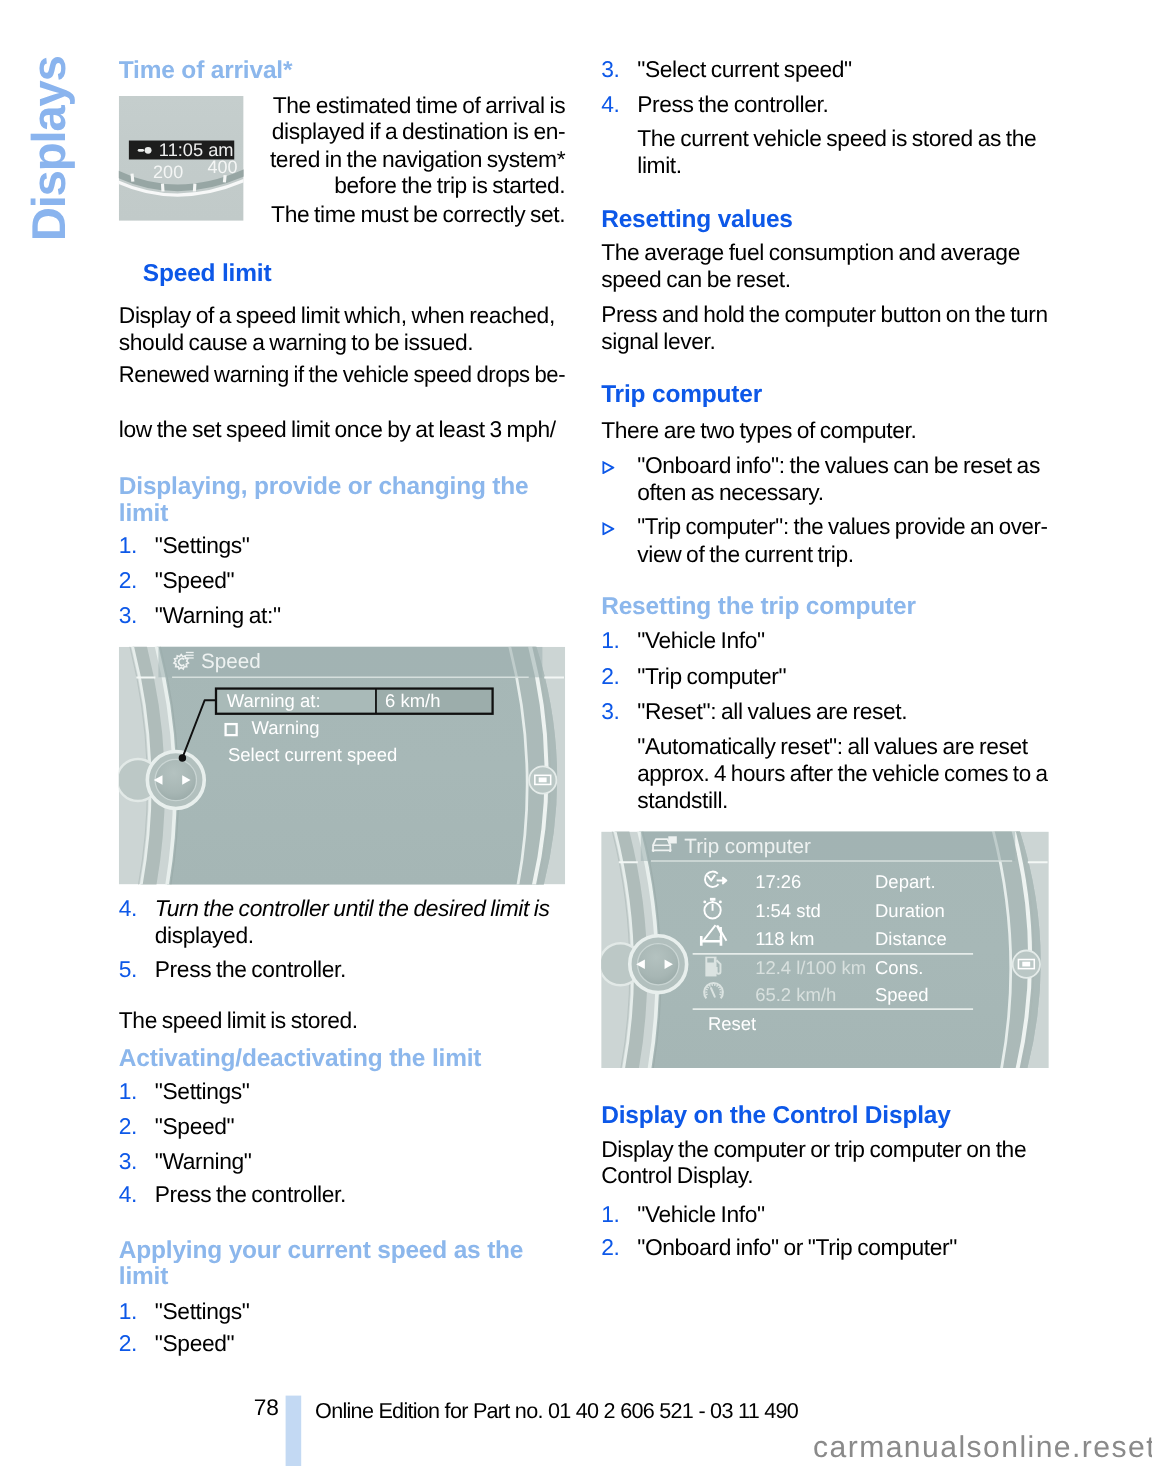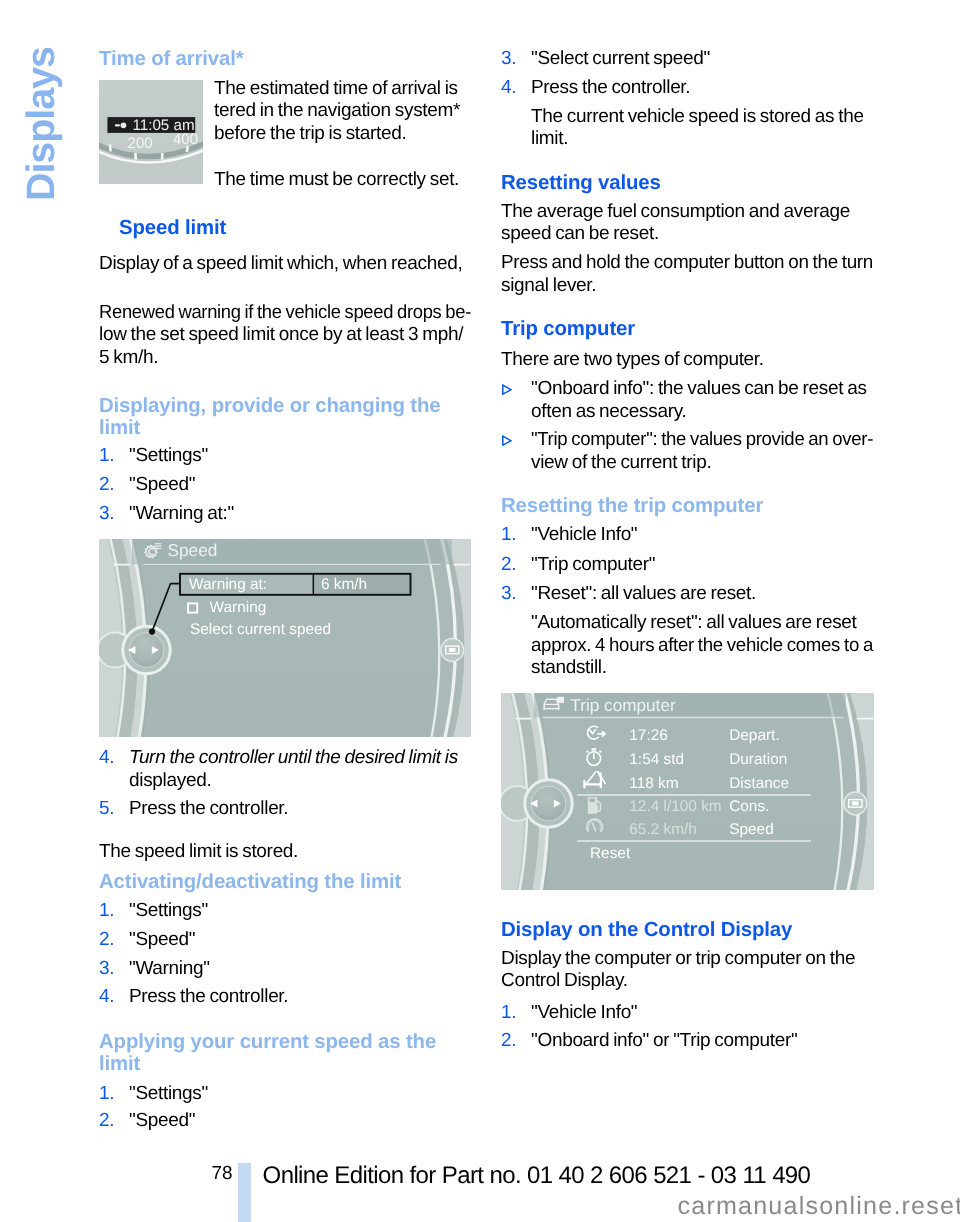--- a/index.html
+++ b/index.html
@@ -18,30 +18,30 @@
 
   .col{position:absolute;top:0;width:372px;height:1222px;}
   .col-left{left:99px;}
   .col-right{left:501px;}
 
   .blk{position:absolute;left:0;width:372px;}
   .heading-blue,.heading-light{font-size:20.4px;font-weight:bold;line-height:21.8px;letter-spacing:-0.15px;}
   .heading-blue{color:#0d58e8;}
   .heading-light{color:#8cb7ec;}
   .para,.list-item,.list-continuation,.para-indented{font-size:19px;color:#000;line-height:22.5px;letter-spacing:-0.32px;word-spacing:-0.95px;}
-  .para-indented{padding-left:115px;width:257px;}
+  .para-indented{padding-left:115px;width:257px;text-align:right;}
   .list-item,.list-continuation{padding-left:30px;width:342px;}
   .list-item .mark{position:absolute;left:0;top:0;color:#0d58e8;font-size:19px;line-height:22.5px;}
   .list-item .mark.tri{left:0.2px;top:5.8px;line-height:0;}
   .ln{display:block;white-space:pre;}
 
   
   .folio{position:absolute;left:211.4px;top:1163px;font-size:18.9px;color:#000;line-height:22.5px;}
   .folio-bar{position:absolute;left:237.9px;top:1162.8px;width:12.9px;height:60px;background:#c3d9f3;}
-  .foot-text{position:absolute;left:262.6px;top:1165px;font-size:24px;color:#000;line-height:22.5px;letter-spacing:-0.61px;}
+  .foot-text{position:absolute;left:262.6px;top:1165px;font-size:18px;color:#000;line-height:22.5px;letter-spacing:-0.61px;}
   .watermark{position:absolute;left:677.5px;top:1191.5px;font-size:25.1px;color:#8a8a8a;white-space:nowrap;line-height:28px;letter-spacing:1.2px;}
 
   
   .fig{position:absolute;}
 </style>
 </head>
 <body>
 
 <div class="page">
   <div class="chapter-tab">
@@ -73,36 +73,37 @@
   <text x="74" y="64" font-size="15" fill="#f4f6f5">400</text>
   <rect x="8.4" y="37.1" width="87.8" height="15.8" fill="#1d1d1d"></rect>
   <g fill="#e9ebea">
     <rect x="15.8" y="44.2" width="5.2" height="2.2" rx="1.1"></rect>
     <circle cx="24.4" cy="45.3" r="2.9"></circle>
   </g>
   <text x="33.4" y="49.9" font-size="15.2" fill="#eeeeee">11:05 am</text>
 </svg></div>
       <div class="blk para-indented" style="top: 77.8px;">
         <span class="ln" style="display: block;">The estimated time of arrival is</span>
+        <span class="ln" style="display: block;">displayed if a destination is en-</span>
         <span class="ln" style="display: block;">tered in the navigation system*</span>
         <span class="ln" style="display: block;">before the trip is started.</span>
       </div>
       <div class="blk para-indented" style="top: 168.6px;">
         <span class="ln" style="display: block;">The time must be correctly set.</span>
       </div>
       <div class="blk heading-blue" style="top: 218px; margin-left: 20px;">
         <span class="ln" style="display: block;">Speed limit</span>
       </div>
       <div class="blk para" style="top: 253px;">
         <span class="ln" style="display: block;">Display of a speed limit which, when reached,</span>
+        <span class="ln" style="display: block;">should cause a warning to be issued.</span>
       </div>
       <div class="blk para" style="top: 301.8px;">
         <span class="ln" style="display: block; transform-origin: 0px 50%; transform: scaleX(0.968198);">Renewed warning if the vehicle speed drops be-</span>
-        <span class="ln" style="display: block;">low the set speed limit once by at least 3 mph/</span>
-        <span class="ln" style="display: block;">5 km/h.</span>
+        <span class="ln" style="display: block; margin-top: 24px;">low the set speed limit once by at least 3 mph/</span>
       </div>
       <div class="blk heading-light" style="top: 395.9px;">
         <span class="ln" style="display: block;">Displaying, provide or changing the</span>
         <span class="ln" style="display: block;">limit</span>
       </div>
       <div class="blk list-item" style="top: 445.3px;">
         <span class="mark">1.</span>
         <span class="ln" style="display: block;">"Settings"</span>
       </div>
       <div class="blk list-item" style="top: 474.1px;">

